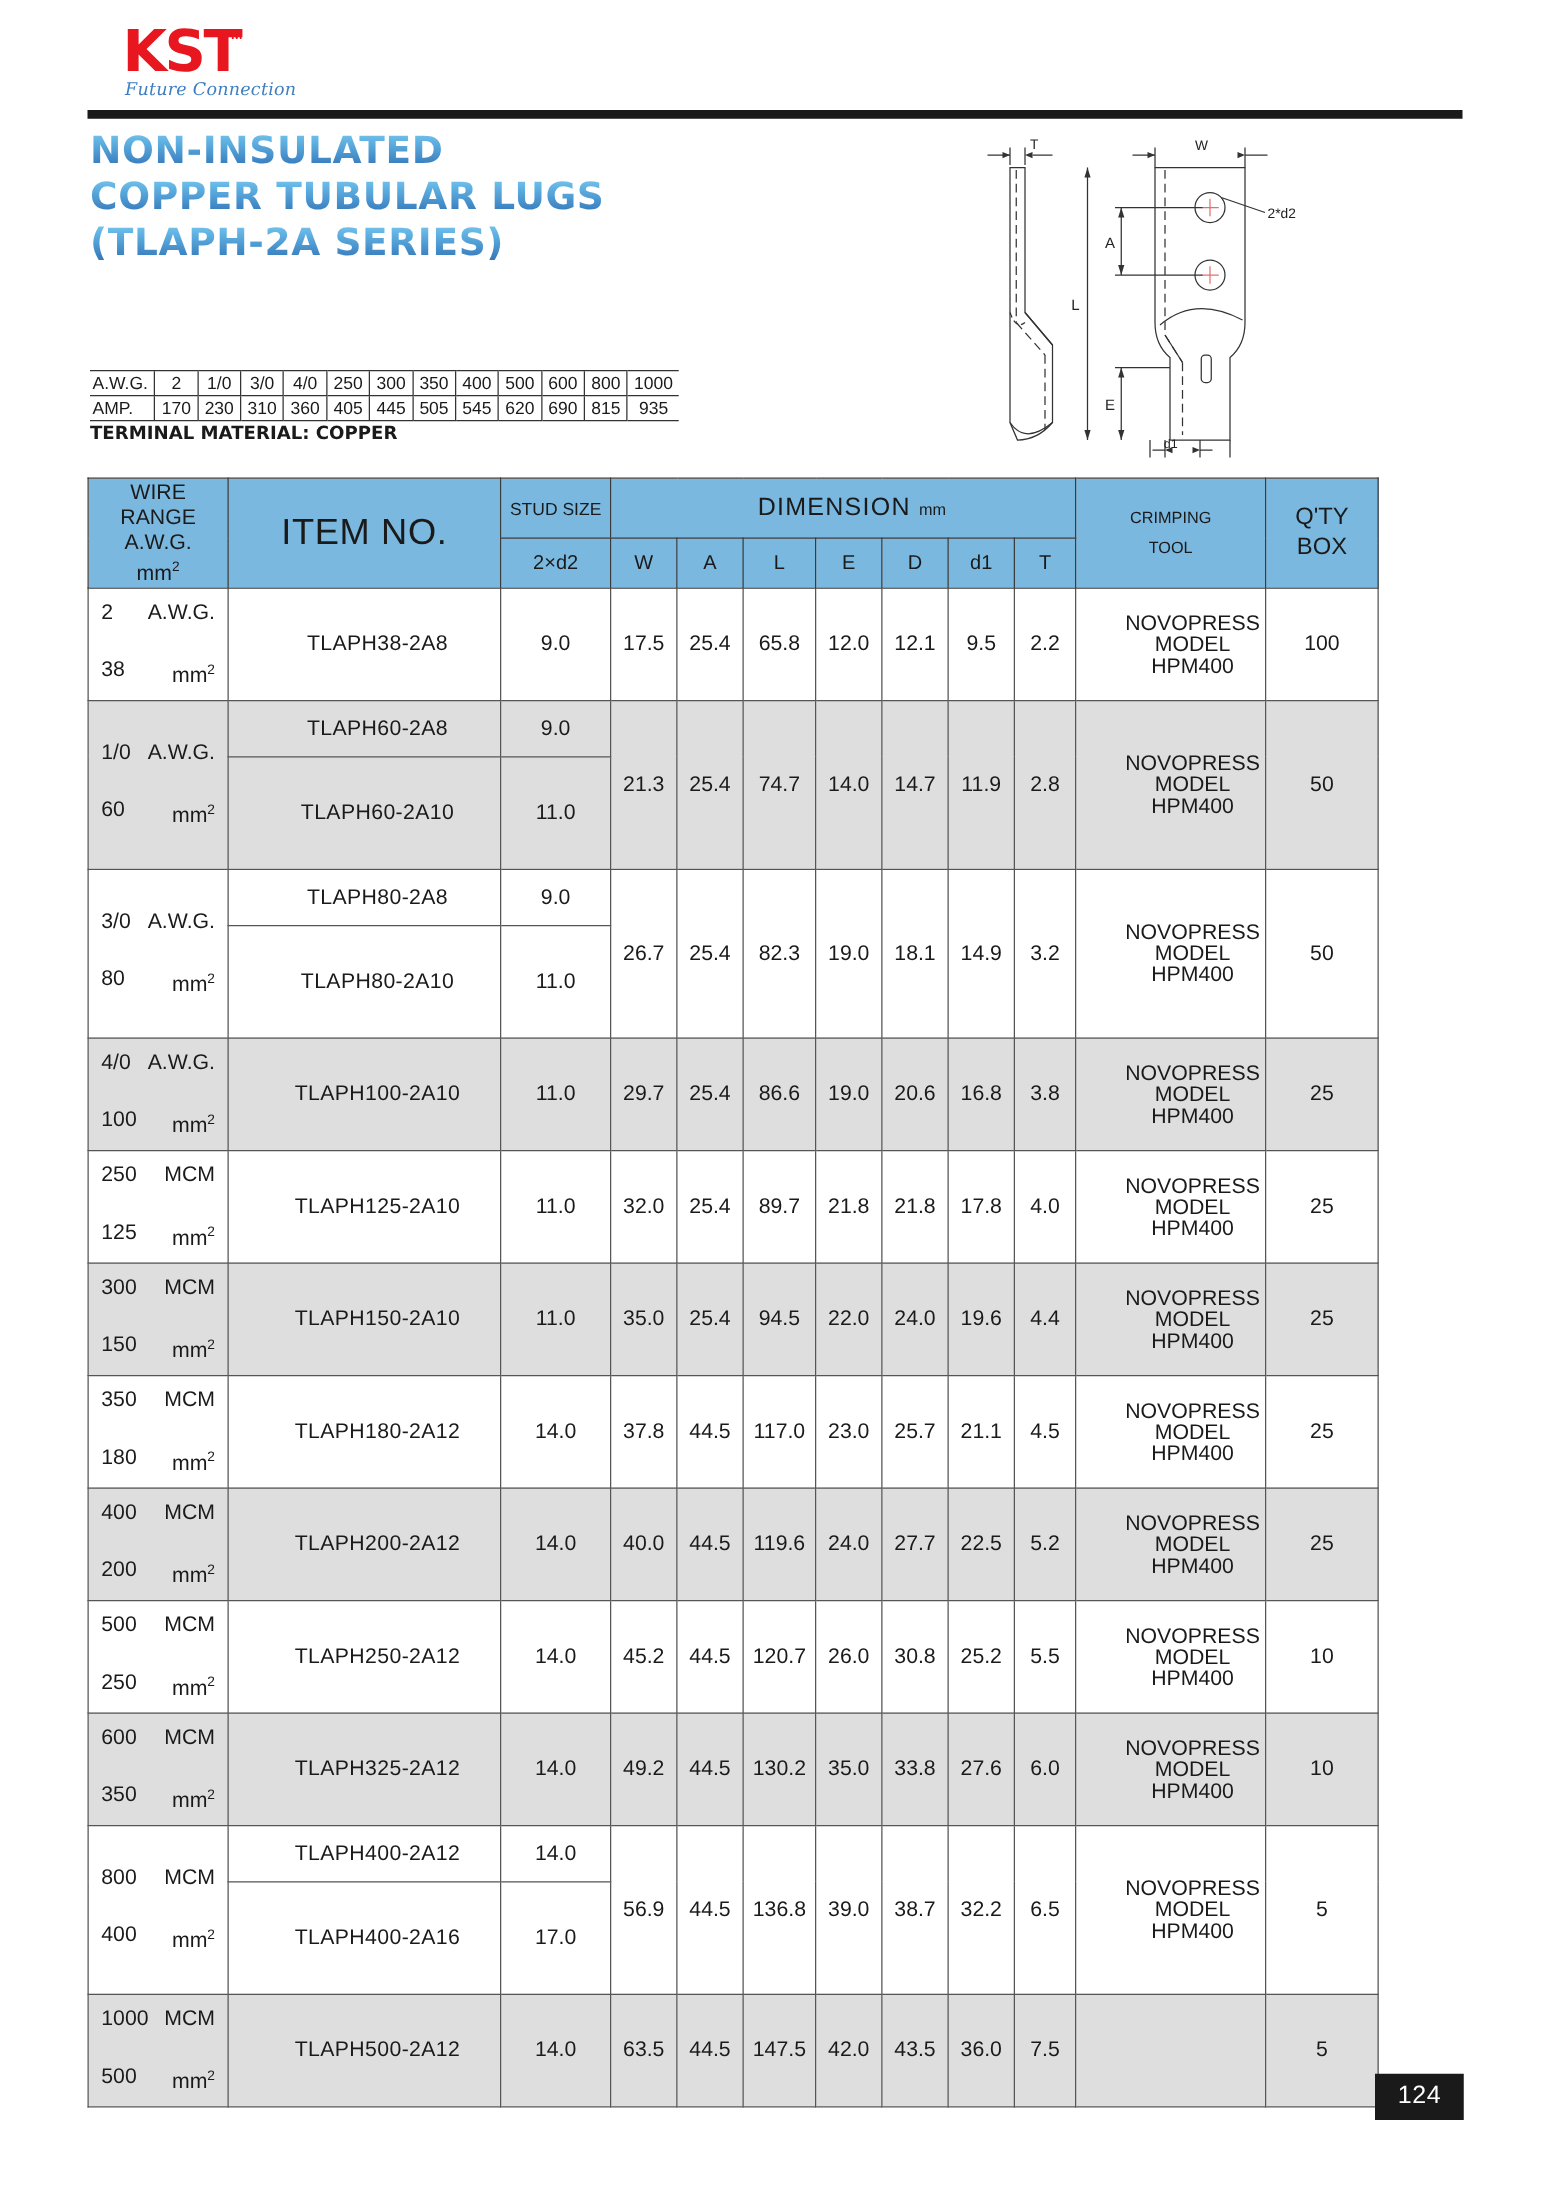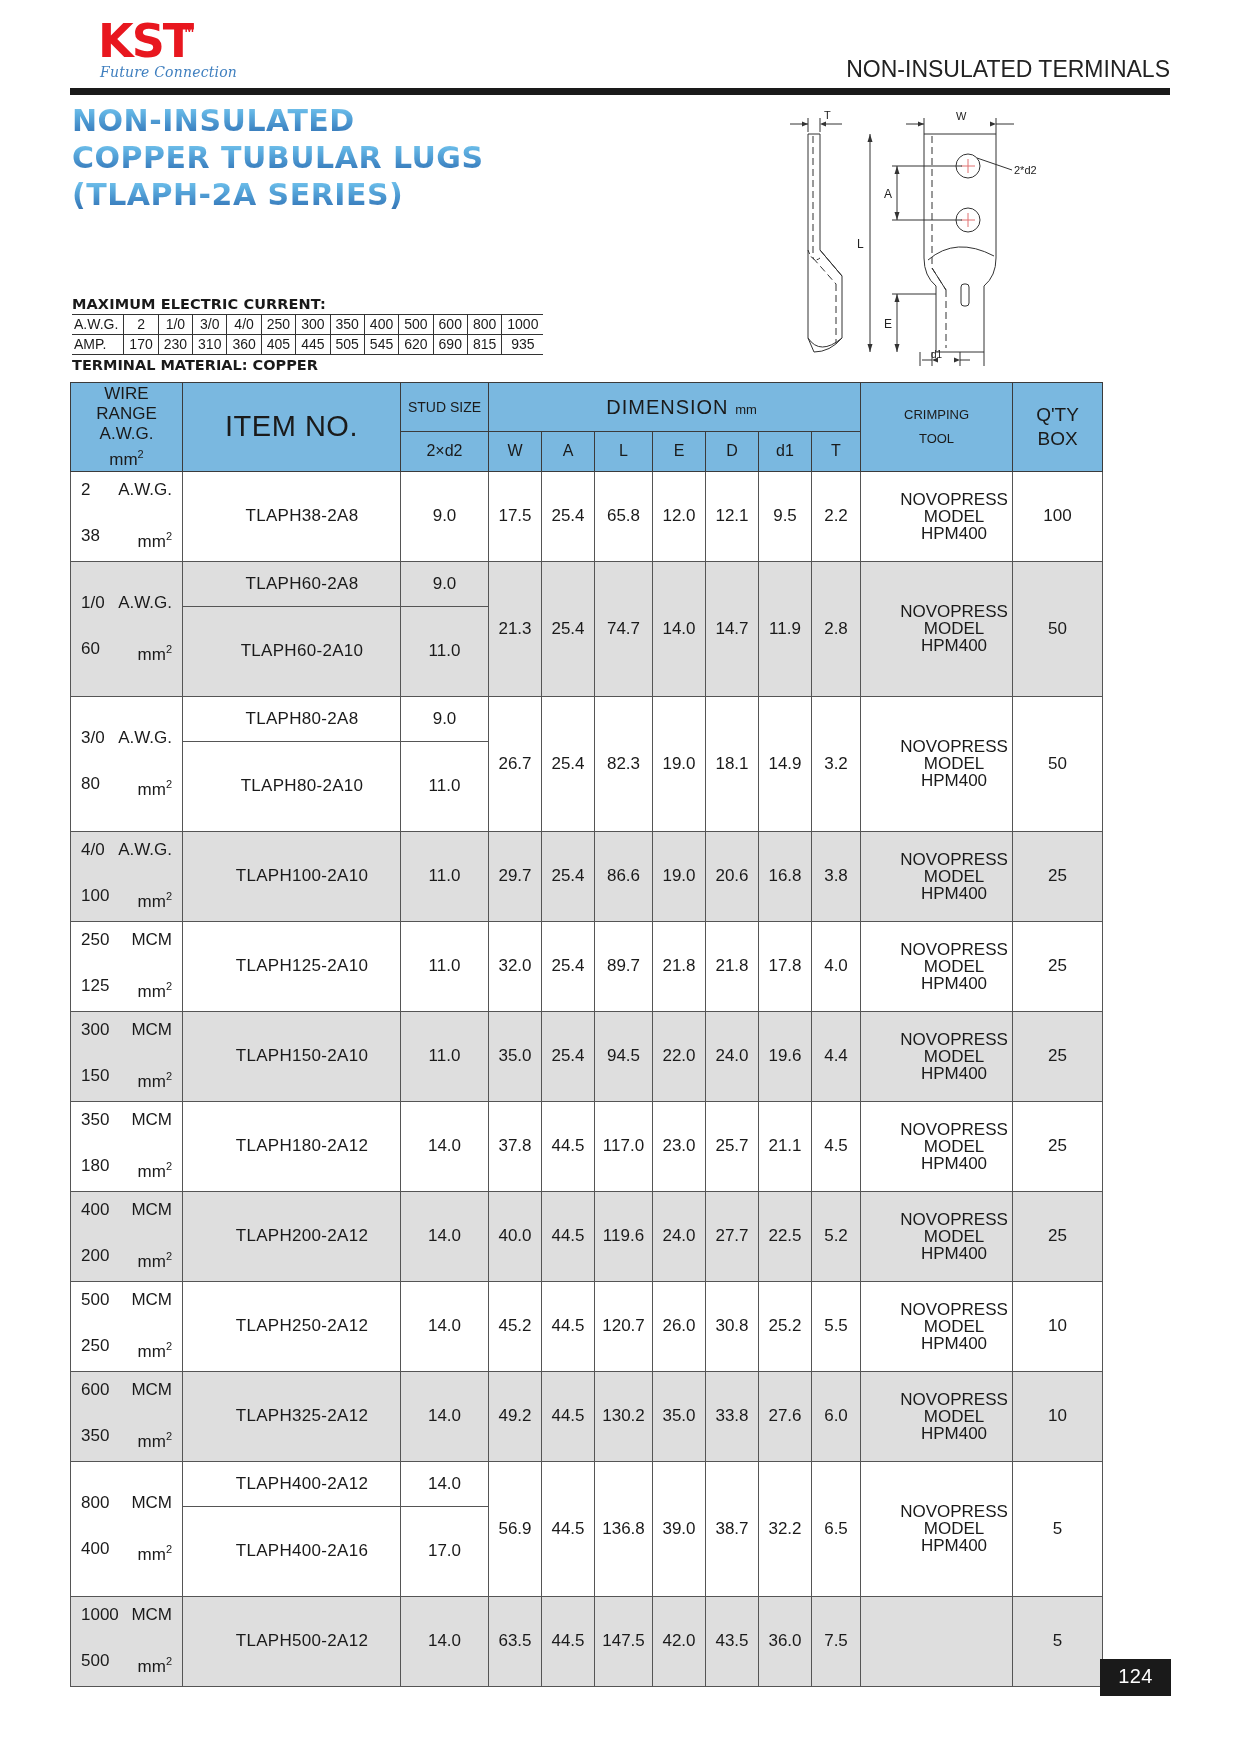--- a/index.html
+++ b/index.html
@@ -226,21 +226,20 @@
 </style>
 </head>
 <body>
 
 <div class="page-header">
   <div class="logo-block">
     <div class="logo-kst">KST</div>
     <div class="logo-tm">TM</div>
     <div class="logo-tagline">Future Connection</div>
   </div>
-  <div class="header-right">NON-INSULATED TERMINALS</div>
 </div>
 <div class="header-rule"></div>
 
 <div class="title-block">
   <div class="title-line">NON-INSULATED</div>
   <div class="title-line">COPPER TUBULAR  LUGS</div>
   <div class="title-line">(TLAPH-2A  SERIES)</div>
 </div>
 
 <div class="drawing">
@@ -328,21 +327,20 @@
       <line x1="128" y1="268" x2="140" y2="268"></line>
       <polygon points="140,268 146,265.5 146,270.5" fill="#333" stroke="none"></polygon>
       <polygon points="204,268 198,265.5 198,270.5" fill="#333" stroke="none"></polygon>
       <line x1="204" y1="268" x2="216" y2="268"></line>
       <text x="166" y="266" font-family="Liberation Sans, sans-serif" font-size="11" fill="#222" stroke="none">D</text>
     </g>
   </svg>
 </div>
 
 <div class="current-block">
-  <div class="current-title">MAXIMUM ELECTRIC CURRENT:</div>
   <table class="current">
     <tbody id="current-body">
         <tr class="row-awg">
           <td>A.W.G.</td>
           <td>2</td>
           <td>1/0</td>
           <td>3/0</td>
           <td>4/0</td>
           <td>250</td>
           <td>300</td>

